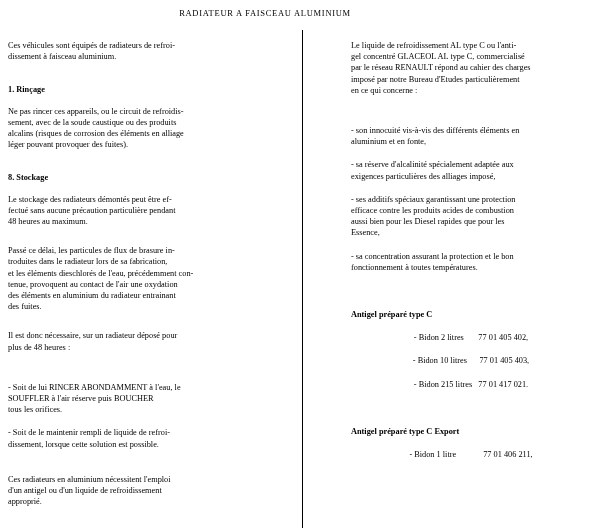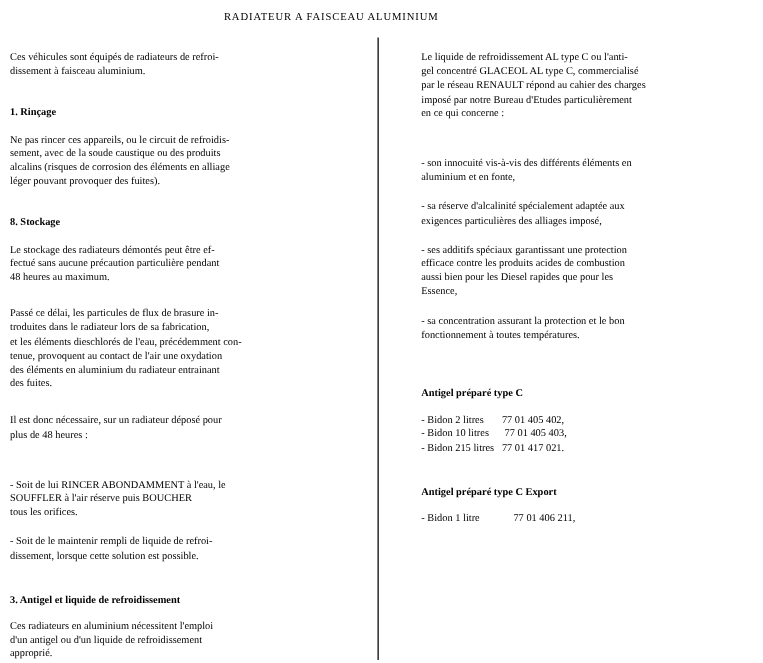--- a/index.html
+++ b/index.html
@@ -43,39 +43,40 @@
     position: absolute;
     top: 40px;
     font-size: 8.3px;
     line-height: 11.2px;
   }
   .col-left {
     left: 8px;
     width: 240px;
   }
   .col-right {
-    left: 337px;
+    left: 351px;
     width: 240px;
   }
   .para {
     margin: 0 0 10px 0;
     white-space: pre-line;
   }
   .heading {
     margin: 0 0 10px 0;
     font-weight: bold;
   }
   .bullet-item {
     margin: 11px 0 12px 0;
     white-space: pre-line;
   }
   .list-line {
-    margin: 0;
+    margin: 12px;
     line-height: 11.2px;
     white-space: pre;
+    text-align: center;
   }
   .spacer-8 { height: 8px; }
   .spacer-12 { height: 12px; }
   .spacer-24 { height: 24px; }
 </style>
 </head>
 <body>
 
 <div class="page">
 
@@ -107,21 +108,20 @@
     <div class="spacer-8"></div>
     <p class="para">Il est donc nécessaire, sur un radiateur déposé pour
 plus de 48 heures :</p>
     <div class="spacer-8"></div>
     <p class="bullet-item">- Soit de lui RINCER ABONDAMMENT à l'eau, le
    SOUFFLER à l'air réserve puis BOUCHER
    tous les orifices.</p>
     <p class="bullet-item">- Soit de le maintenir rempli de liquide de refroi-
    dissement, lorsque cette solution est possible.</p>
     <div class="spacer-12"></div>
-    <p class="heading">3. Antigel et liquide de refroidissement</p>
     <p class="para">Ces radiateurs en aluminium nécessitent l'emploi
 d'un antigel ou d'un liquide de refroidissement
 approprié.</p>
   </div>
 
   <div class="col col-right">
     <p class="para">Le liquide de refroidissement AL type C ou l'anti-
 gel concentré GLACEOL AL type C, commercialisé
 par le réseau RENAULT répond au cahier des charges
 imposé par notre Bureau d'Etudes particulièrement

